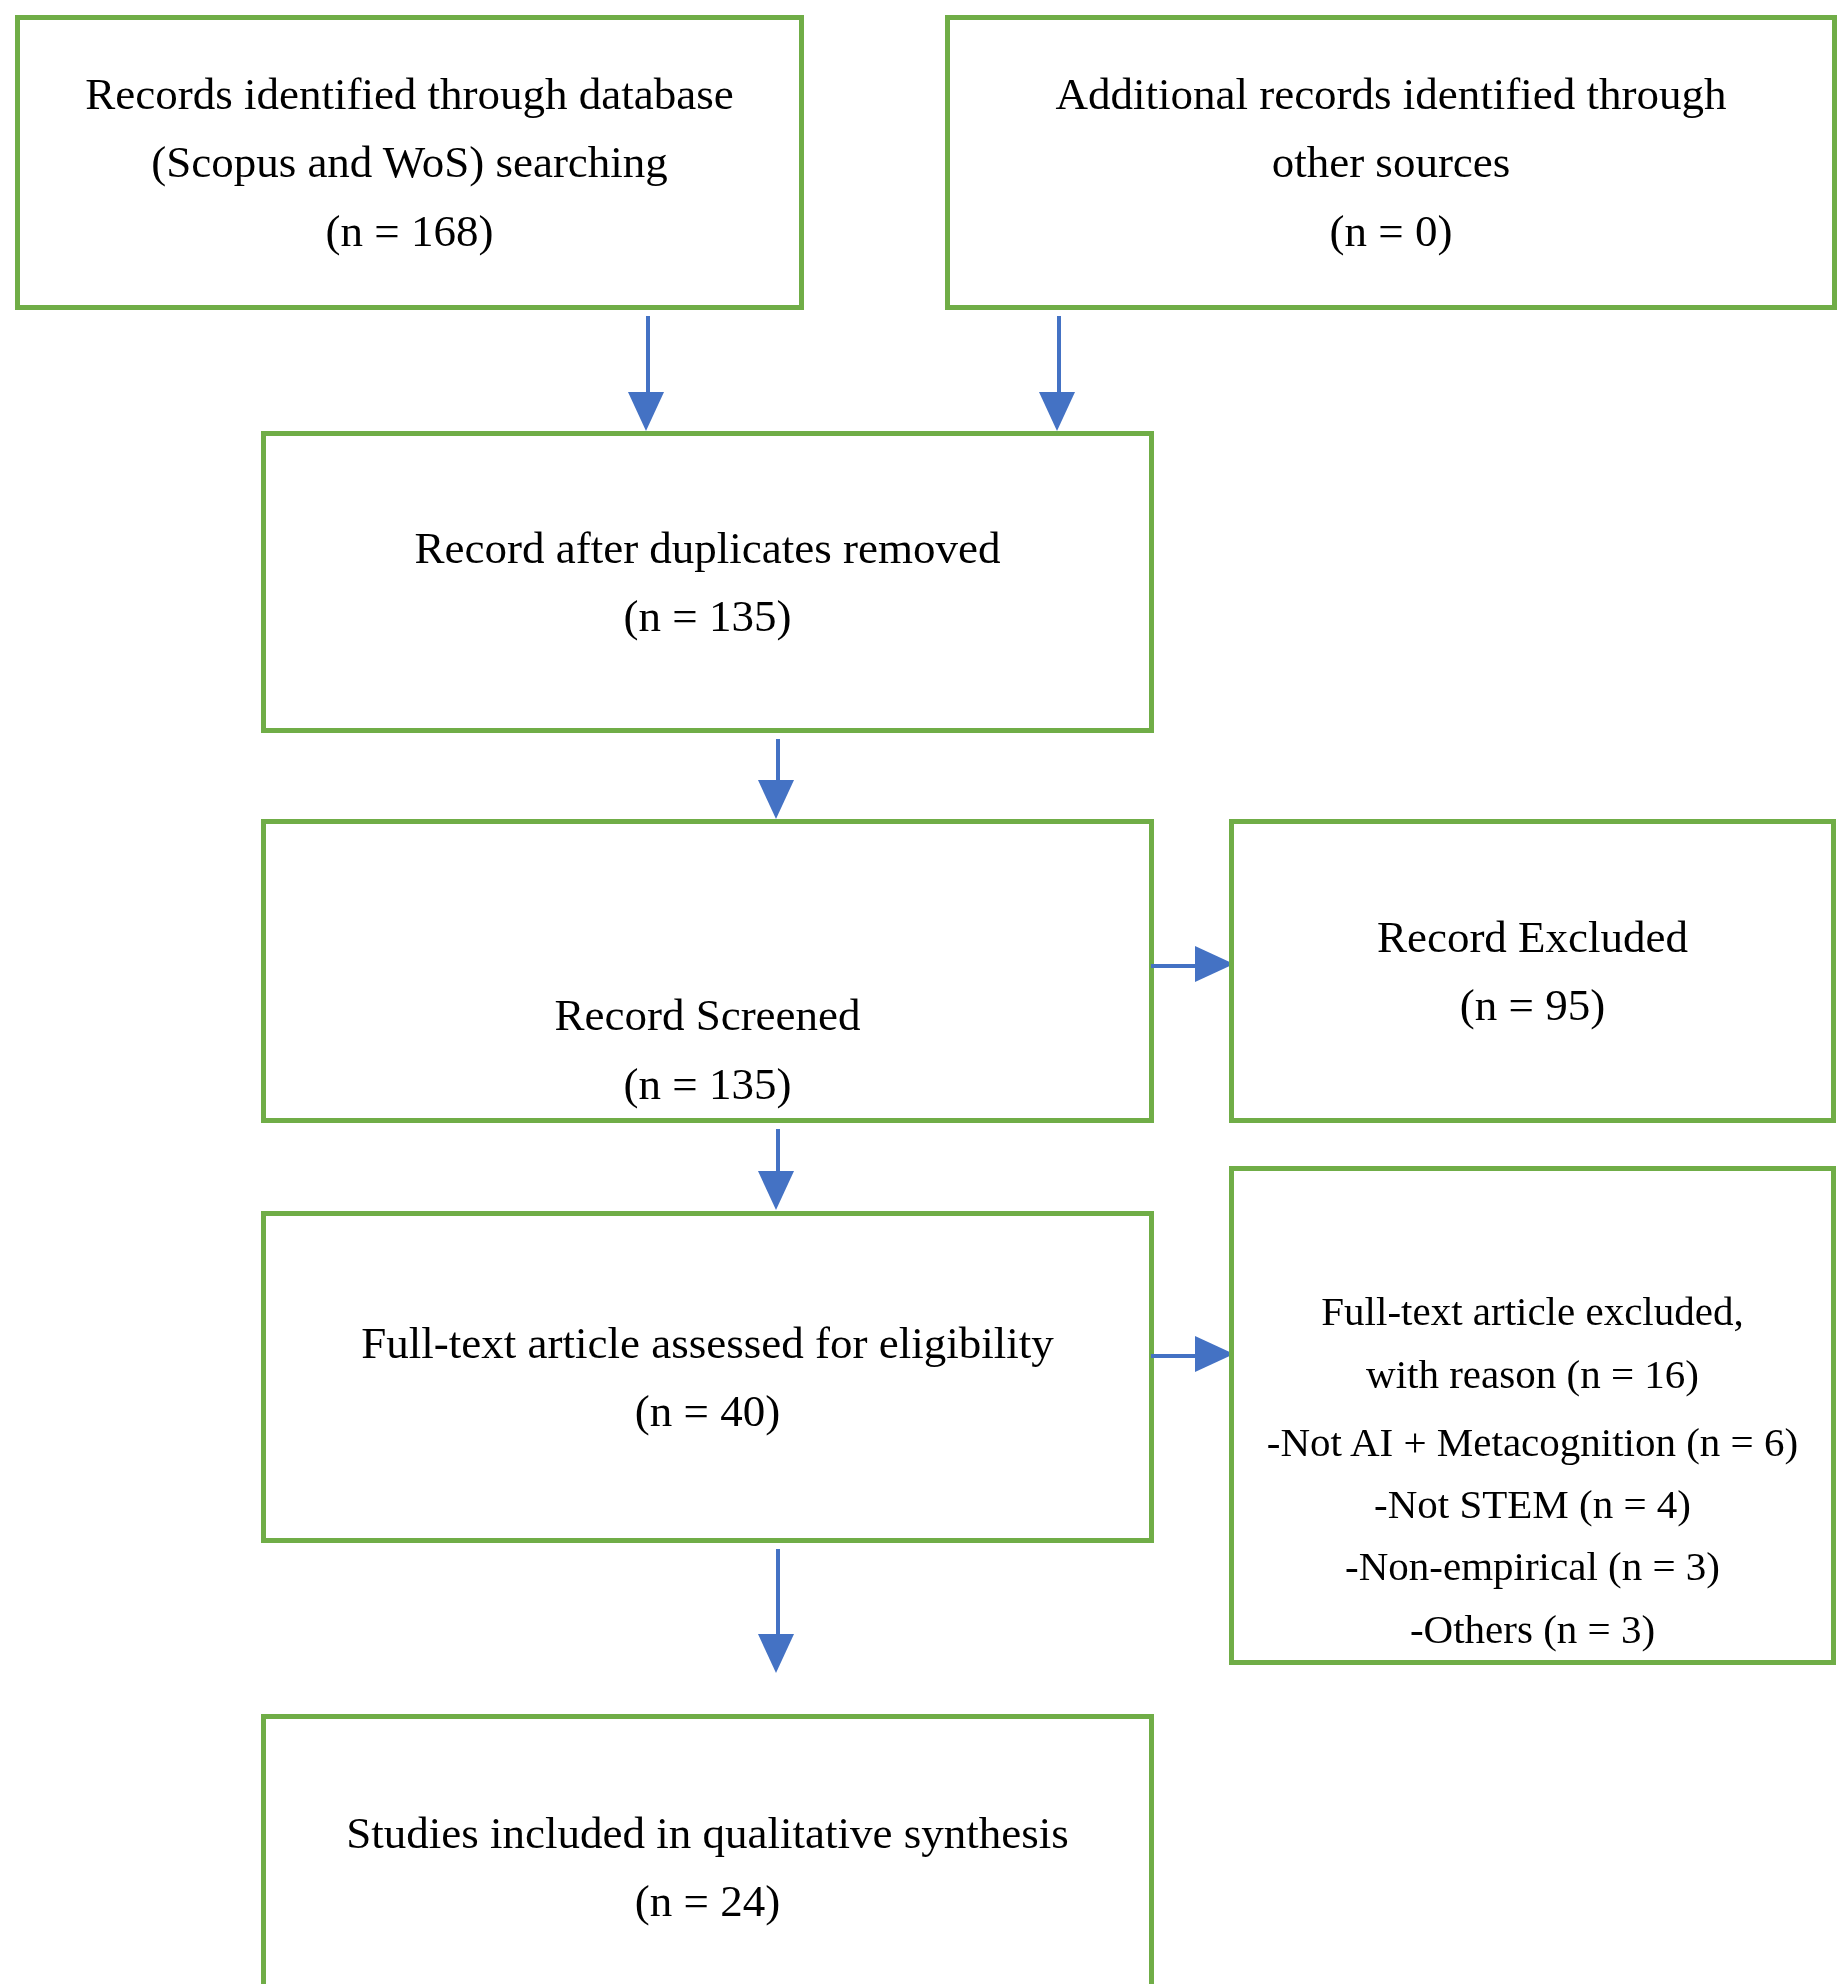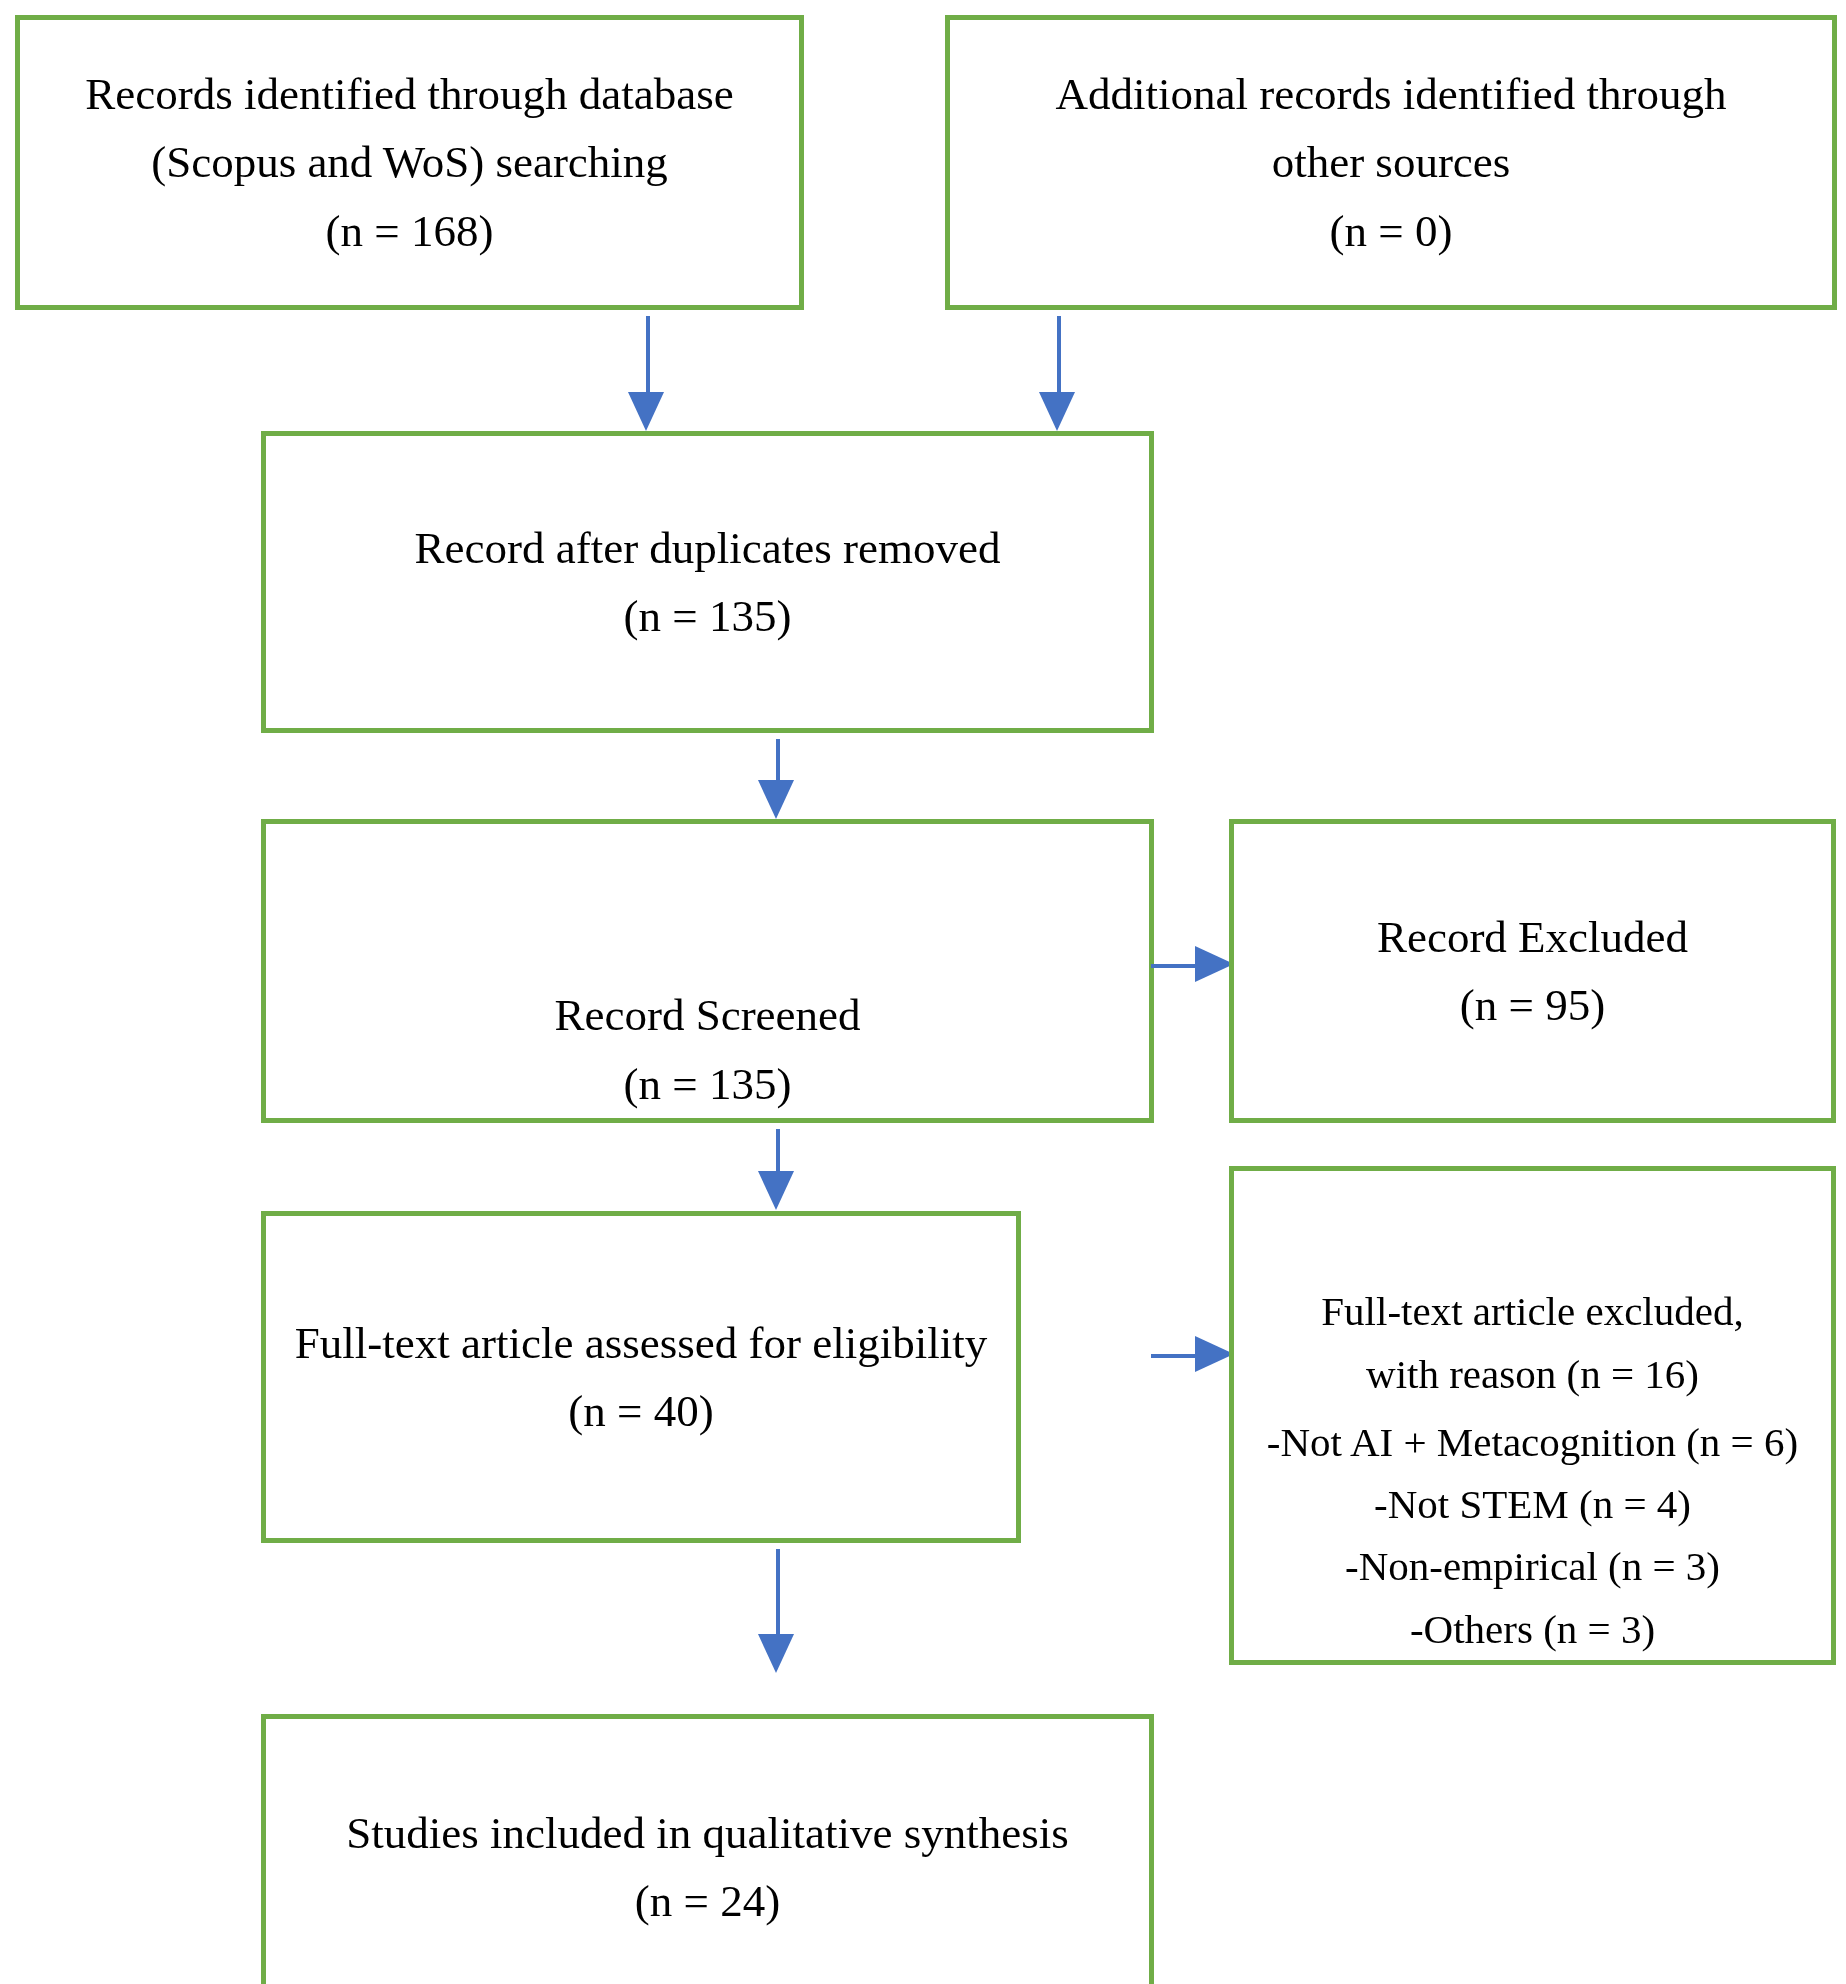--- a/index.html
+++ b/index.html
@@ -76,21 +76,21 @@
     border-bottom: 18.5px solid transparent;
     border-left: 39px solid #4472C4;
   }
 
   
   #box-db         { left: 15px;   top: 15px;   width: 789px; height: 295px; }
   #box-other      { left: 945px; top: 15px;   width: 892px; height: 295px; }
   #box-dupes      { left: 261px;  top: 431px;  width: 893px; height: 302px; }
   #box-screened   { left: 261px;  top: 819px; width: 893px; height: 304px; justify-content: flex-end; }
   #box-excluded   { left: 1229px; top: 819px; width: 607px; height: 304px; }
-  #box-eligible   { left: 261px;  top: 1211px; width: 760px; height: 332px; }
+  #box-eligible   { left: 261px;  top: 1211px; width: 893px; height: 332px; }
   #box-reasons    { left: 1229px; top: 1166px; width: 607px; height: 499px; }
   #box-included   { left: 261px;  top: 1714px; width: 893px; height: 306px; }
 
   
   #box-reasons { justify-content: flex-end; padding-top: 21px; }
   #box-reasons .hdr { margin-bottom: 5.8px; }
 </style>
 </head>
 <body>
 

